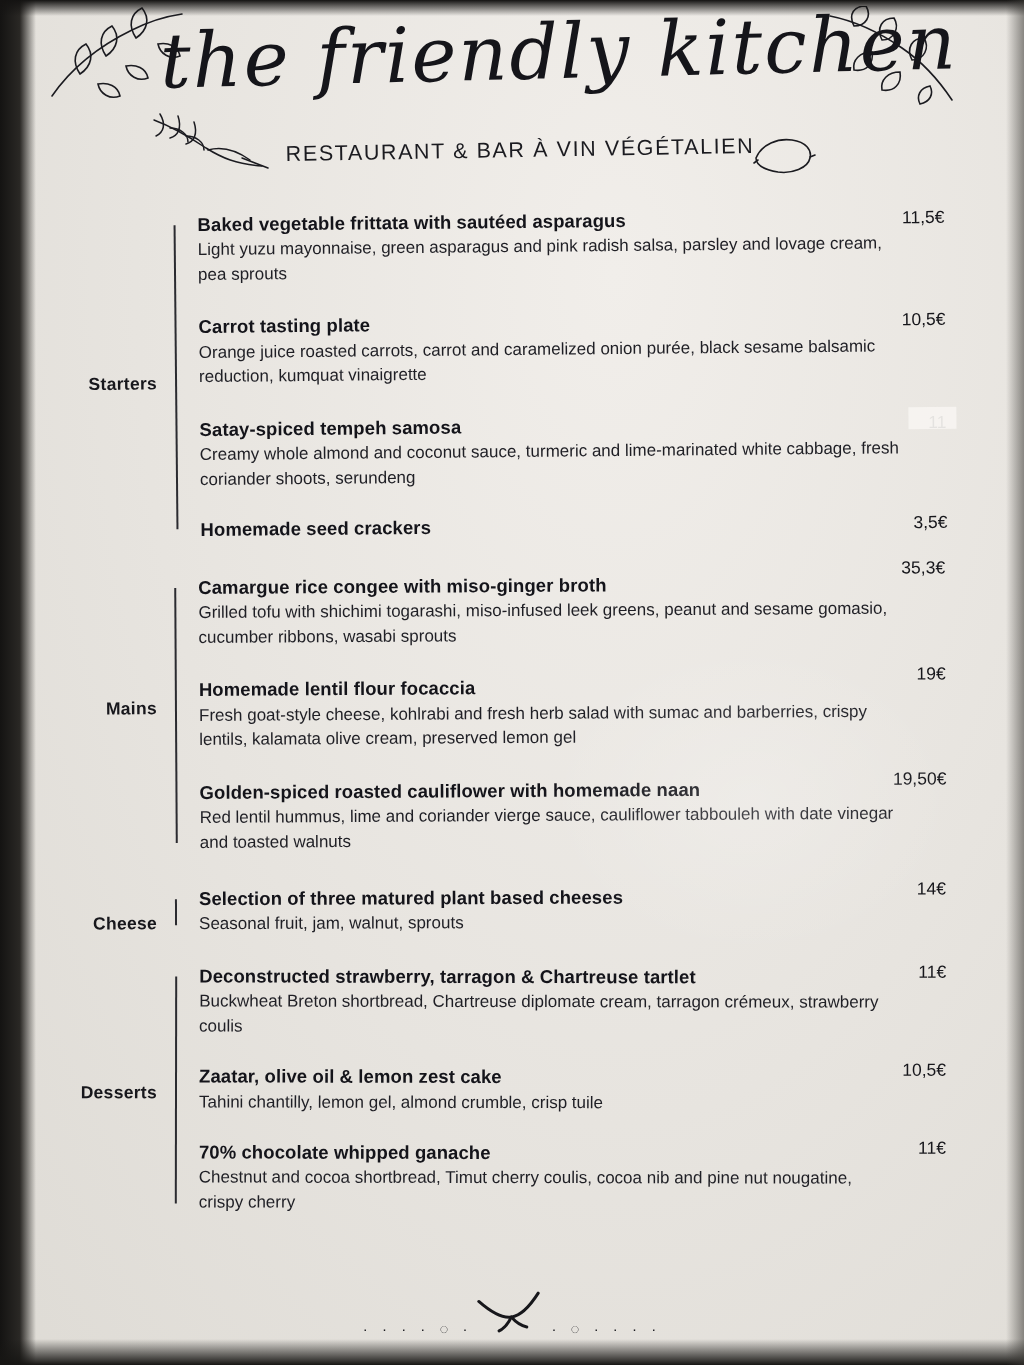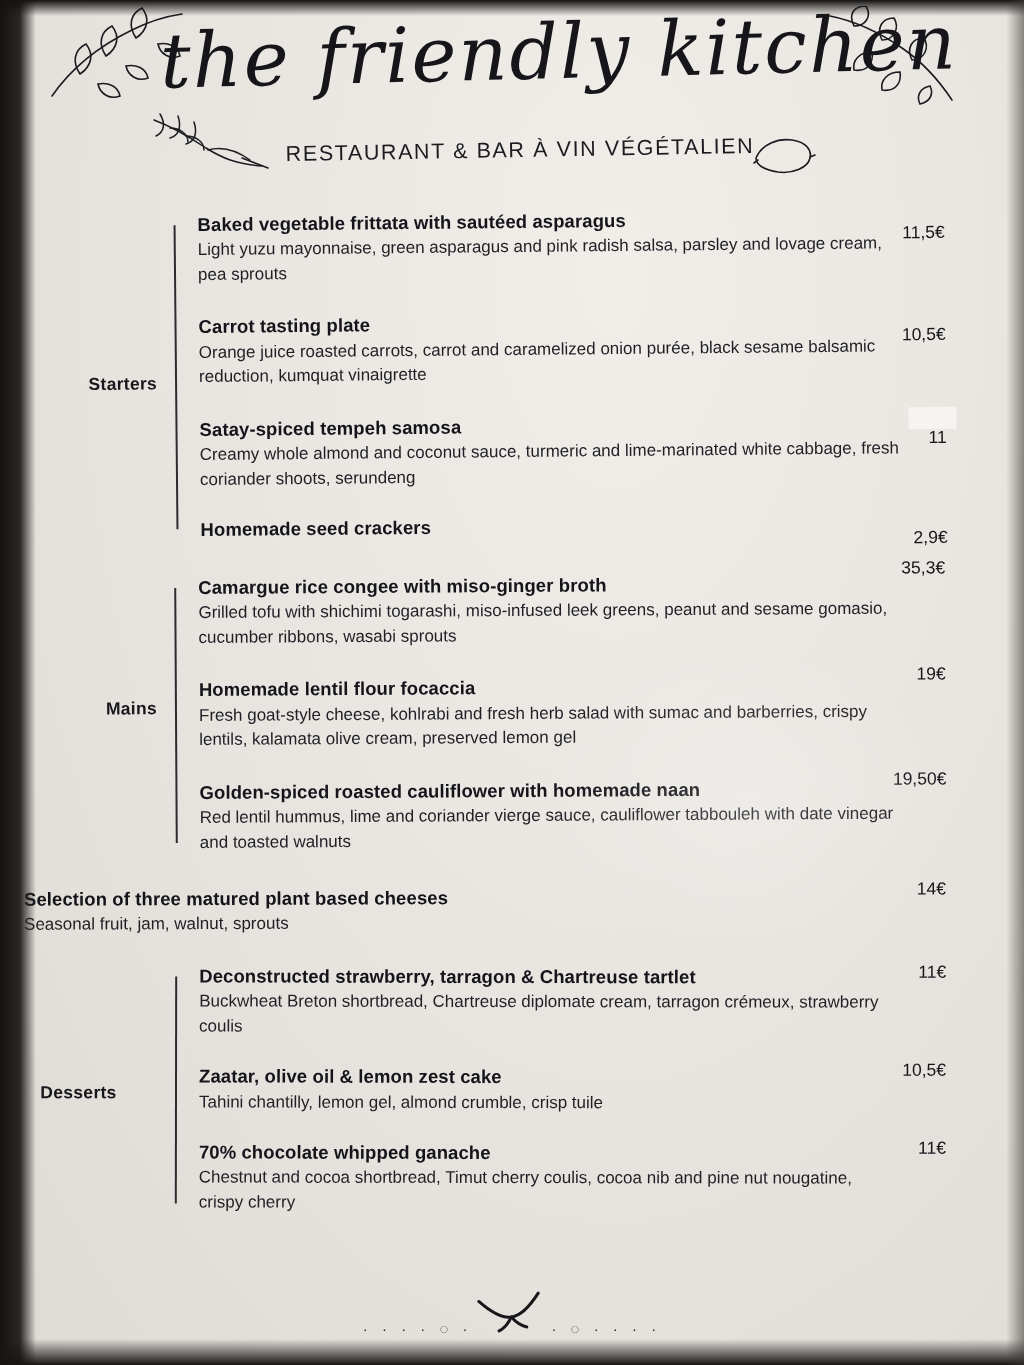--- a/index.html
+++ b/index.html
@@ -147,37 +147,37 @@
     font-size: 17px;
     color: #1f1f25;
     line-height: 1.45;
     padding-right: 120px;
     margin-top: 2px;
     max-width: 700px;
   }
   .item-price {
     position: absolute;
     right: 78px;
-    top: 16px;
+    top: 1px;
     font-size: 17.5px;
     color: #16161b;
     white-space: nowrap;
     text-align: right;
   }
 
   
   .sec-starters { transform: rotate(-0.55deg); margin-top: 0; }
   .sec-mains { transform: rotate(-0.35deg); margin-top: 36px; }
   .sec-cheese { transform: rotate(-0.2deg); margin-top: 32px; }
   .sec-desserts { transform: rotate(0.1deg); margin-top: 30px; }
 
   .sec-starters .section-label { padding-top: 160px; }
   .sec-mains .section-label { padding-top: 122px; }
   .sec-cheese .section-label { padding-top: 26px; }
-  .sec-desserts .section-label { padding-top: 118px; text-align: center; }
+  .sec-desserts .section-label { padding-top: 118px; }
 
   
   .price-patch {
     position: absolute;
     right: 68px;
     top: -4px;
     width: 48px;
     height: 22px;
     background: #f6f4f1;
     opacity: .92;
@@ -301,21 +301,21 @@
 
         <div class="item" style="margin-top:28px;">
           <div class="item-name">Satay-spiced tempeh samosa</div>
           <div class="item-desc">Creamy whole almond and coconut sauce, turmeric and lime-marinated white cabbage, fresh coriander shoots, serundeng</div>
           <div class="item-price">11</div>
           <div class="price-patch"></div>
         </div>
 
         <div class="item" style="margin-top:26px;">
           <div class="item-name">Homemade seed crackers</div>
-          <div class="item-price">2,9€</div>
+          <div class="item-price">3,5€</div>
         </div>
 
       </div>
     </div>
 
     <div class="section sec-mains">
       <div class="section-label">Mains</div>
       <div class="rule"></div>
       <div class="items">
 
@@ -334,20 +334,21 @@
         <div class="item" style="margin-top:28px;">
           <div class="item-name">Golden-spiced roasted cauliflower with homemade naan</div>
           <div class="item-desc">Red lentil hummus, lime and coriander vierge sauce, cauliflower tabbouleh with date vinegar and toasted walnuts</div>
           <div class="item-price" style="top:-8px;">19,50€</div>
         </div>
 
       </div>
     </div>
 
     <div class="section sec-cheese">
+      <div class="section-label">Cheese</div>
       <div class="rule"></div>
       <div class="items">
         <div class="item">
           <div class="item-name">Selection of three matured plant based cheeses</div>
           <div class="item-desc">Seasonal fruit, jam, walnut, sprouts</div>
           <div class="item-price" style="top:-6px;">14€</div>
         </div>
       </div>
     </div>
 

